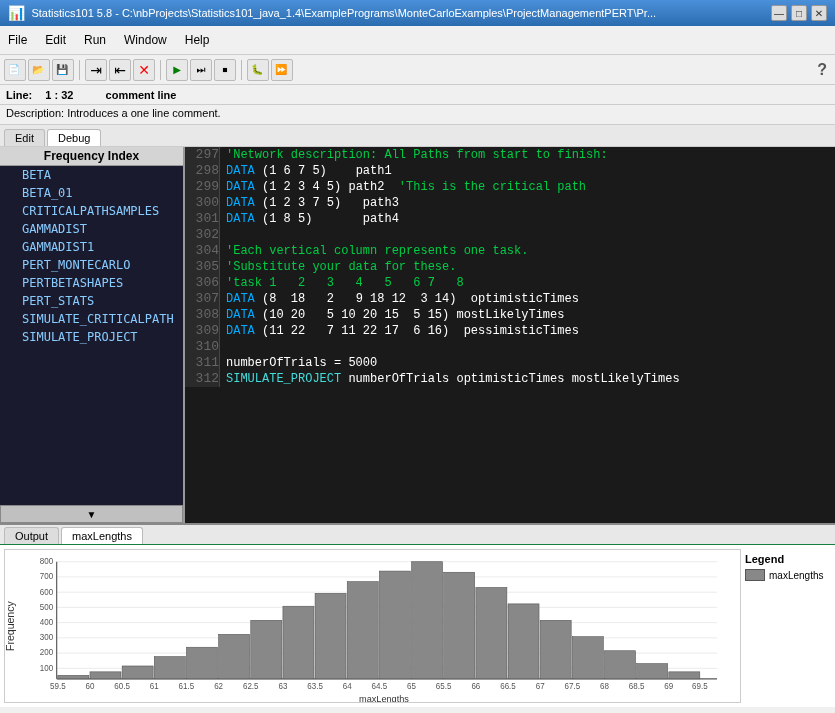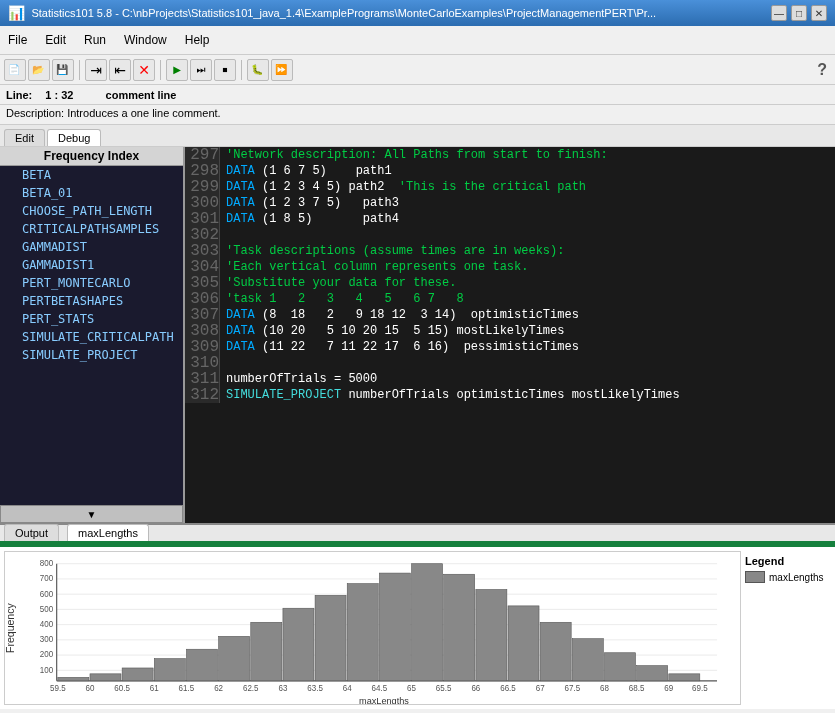--- a/index.html
+++ b/index.html
@@ -156,21 +156,21 @@
       min-height: 16px;
     }
     .line-num {
       min-width: 35px;
       padding: 0 0;
       color: #666;
       text-align: right;
       background: #2a2a2a;
       border-right: 1px solid #444;
       user-select: none;
-      font-size: 16px;
+      font-size: 13px;
       line-height: 16px;
     }
     .line-content {
       padding: 0 6px;
       line-height: 16px;
       white-space: pre;
       color: #fff;
     }
     .kw-data { color: #00aaff; }
     .kw-green { color: #00cc44; }
@@ -180,24 +180,24 @@
     
     #bottom-panel {
       height: 175px;
       border-top: 2px solid #888;
       background: white;
       display: flex;
       flex-direction: column;
     }
     #output-tabs {
       background: #e8e8e8;
-      border-bottom: 6px solid #15803d;
+      border-bottom: 1px solid #15803d;
       padding: 2px 4px 0;
       display: flex;
-      gap: 8px;
+      gap: 2px;
       height: 22px;
       align-items: flex-end;
     }
     .output-tab {
       padding: 2px 10px;
       border: 1px solid #bbb;
       border-bottom: none;
       border-radius: 3px 3px 0 0;
       background: #ddd;
       cursor: pointer;
@@ -307,21 +307,20 @@
   <div class="tab active">Debug</div>
 </div>
 
 <div id="main-content">
 
   <div id="sidebar">
     <div id="sidebar-header">Frequency Index</div>
     <div id="sidebar-list">
       <div class="sidebar-item">BETA</div>
       <div class="sidebar-item">BETA_01</div>
-      <div class="sidebar-item">CHOOSE_PATH_LENGTH</div>
       <div class="sidebar-item">CRITICALPATHSAMPLES</div>
       <div class="sidebar-item">GAMMADIST</div>
       <div class="sidebar-item">GAMMADIST1</div>
       <div class="sidebar-item">PERT_MONTECARLO</div>
       <div class="sidebar-item">PERTBETASHAPES</div>
       <div class="sidebar-item">PERT_STATS</div>
       <div class="sidebar-item">SIMULATE_CRITICALPATH</div>
       <div class="sidebar-item">SIMULATE_PROJECT</div>
     </div>
     <div id="sidebar-scroll-btn">▼</div>
@@ -352,24 +351,20 @@
     <div class="code-line">
       <span class="line-num">301</span>
       <span class="line-content"><span class="kw-data">DATA</span><span class="kw-white"> (1 8 5)       path4</span></span>
     </div>
 
     <div class="code-line">
       <span class="line-num">302</span>
       <span class="line-content"></span>
     </div>
 
-    <div class="code-line">
-      <span class="line-num">303</span>
-      <span class="line-content"><span class="kw-green">'Task descriptions (assume times are in weeks):</span></span>
-    </div>
 
     <div class="code-line">
       <span class="line-num">304</span>
       <span class="line-content"><span class="kw-green">'Each vertical column represents one task.</span></span>
     </div>
 
     <div class="code-line">
       <span class="line-num">305</span>
       <span class="line-content"><span class="kw-green">'Substitute your data for these.</span></span>
     </div>

